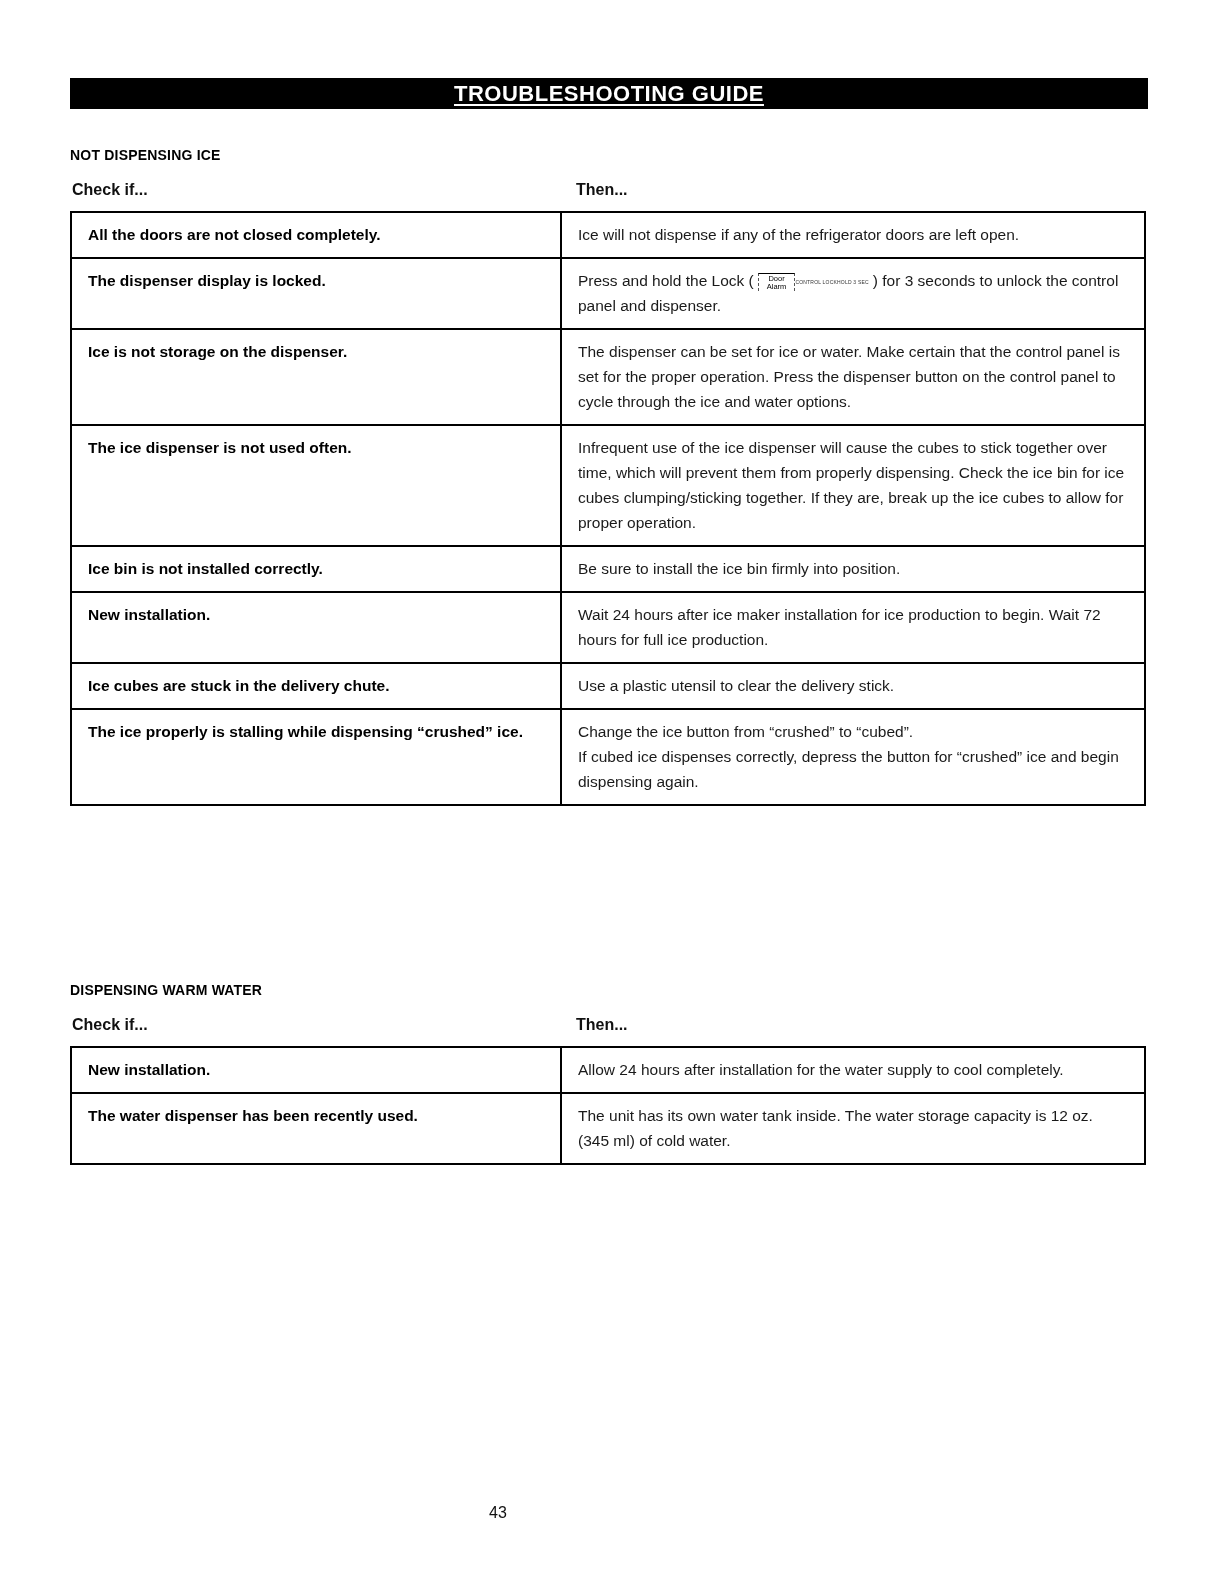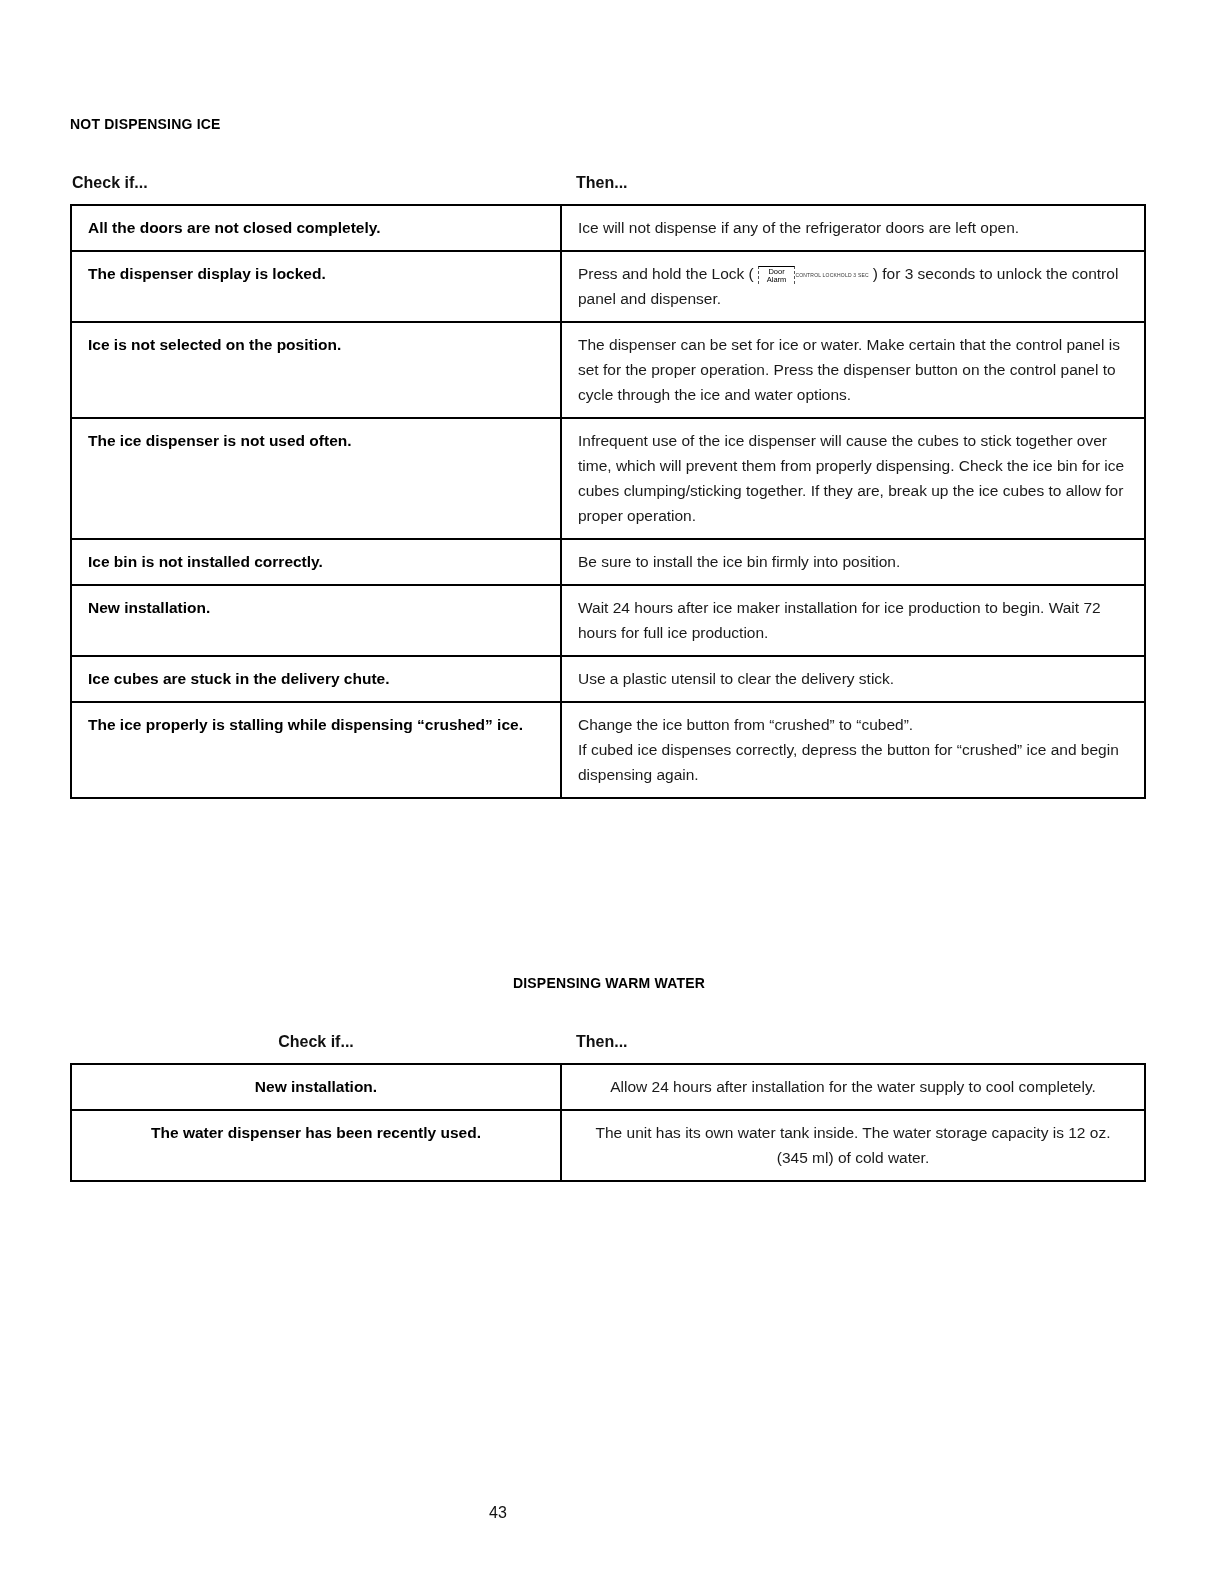--- a/index.html
+++ b/index.html
@@ -30,24 +30,24 @@
     letter-spacing: 0.5px;
   }
   .title-bar span { text-decoration: underline; text-underline-offset: 3px; }
   .section-heading {
     font-size: 14px;
     font-weight: bold;
     letter-spacing: 0.2px;
     color: #000;
   }
   .section-1 .section-heading { margin-top: 38px; }
-  .section-2 { margin-top: 176px; text-align: center; }
+  .section-2 { margin-top: 176px; }
   .col-headers {
     display: flex;
-    margin-top: 42px;
+    margin-top: 18px;
     margin-bottom: 12px;
     font-size: 16px;
     font-weight: bold;
   }
   .col-headers .check-header { width: 490px; padding-left: 2px; }
   .col-headers .then-header  { padding-left: 16px; }
   table.ts-table {
     border-collapse: collapse;
     width: 1076px;
     table-layout: fixed;
@@ -88,20 +88,23 @@
     text-align: center;
     font-size: 16px;
     color: #111;
   }
 </style>
 </head>
 <body>
 
 <div class="page">
 
+  <div class="title-bar">
+    <span>TROUBLESHOOTING GUIDE</span>
+  </div>
 
   <section class="section-1">
     <h2 class="section-heading">NOT DISPENSING ICE</h2>
     <div class="col-headers">
       <span class="check-header">Check if...</span>
       <span class="then-header">Then...</span>
     </div>
     <table class="ts-table">
       <tbody>
         <tr>
@@ -113,21 +116,21 @@
           <td class="then-cell"><span>Press and hold the Lock (</span><span class="lock-icon">
                 <span class="li-box">
                   <span>Door</span>
                   <span>Alarm</span>
                 </span>
                 <span class="li-sub">CONTROL LOCK</span>
                 <span class="li-sub">HOLD 3 SEC</span>
               </span><span>) for 3 seconds to unlock the control panel and dispenser.</span></td>
         </tr>
         <tr>
-          <td class="check-cell">Ice is not selected on the position.</td>
+          <td class="check-cell">Ice is not storage on the dispenser.</td>
           <td class="then-cell">The dispenser can be set for ice or water. Make certain that the control panel is set for the proper operation. Press the dispenser button on the control panel to cycle through the ice and water options.</td>
         </tr>
         <tr>
           <td class="check-cell">The ice dispenser is not used often.</td>
           <td class="then-cell">Infrequent use of the ice dispenser will cause the cubes to stick together over time, which will prevent them from properly dispensing. Check the ice bin for ice cubes clumping/sticking together. If they are, break up the ice cubes to allow for proper operation.</td>
         </tr>
         <tr>
           <td class="check-cell">Ice bin is not installed correctly.</td>
           <td class="then-cell">Be sure to install the ice bin firmly into position.</td>
         </tr>

